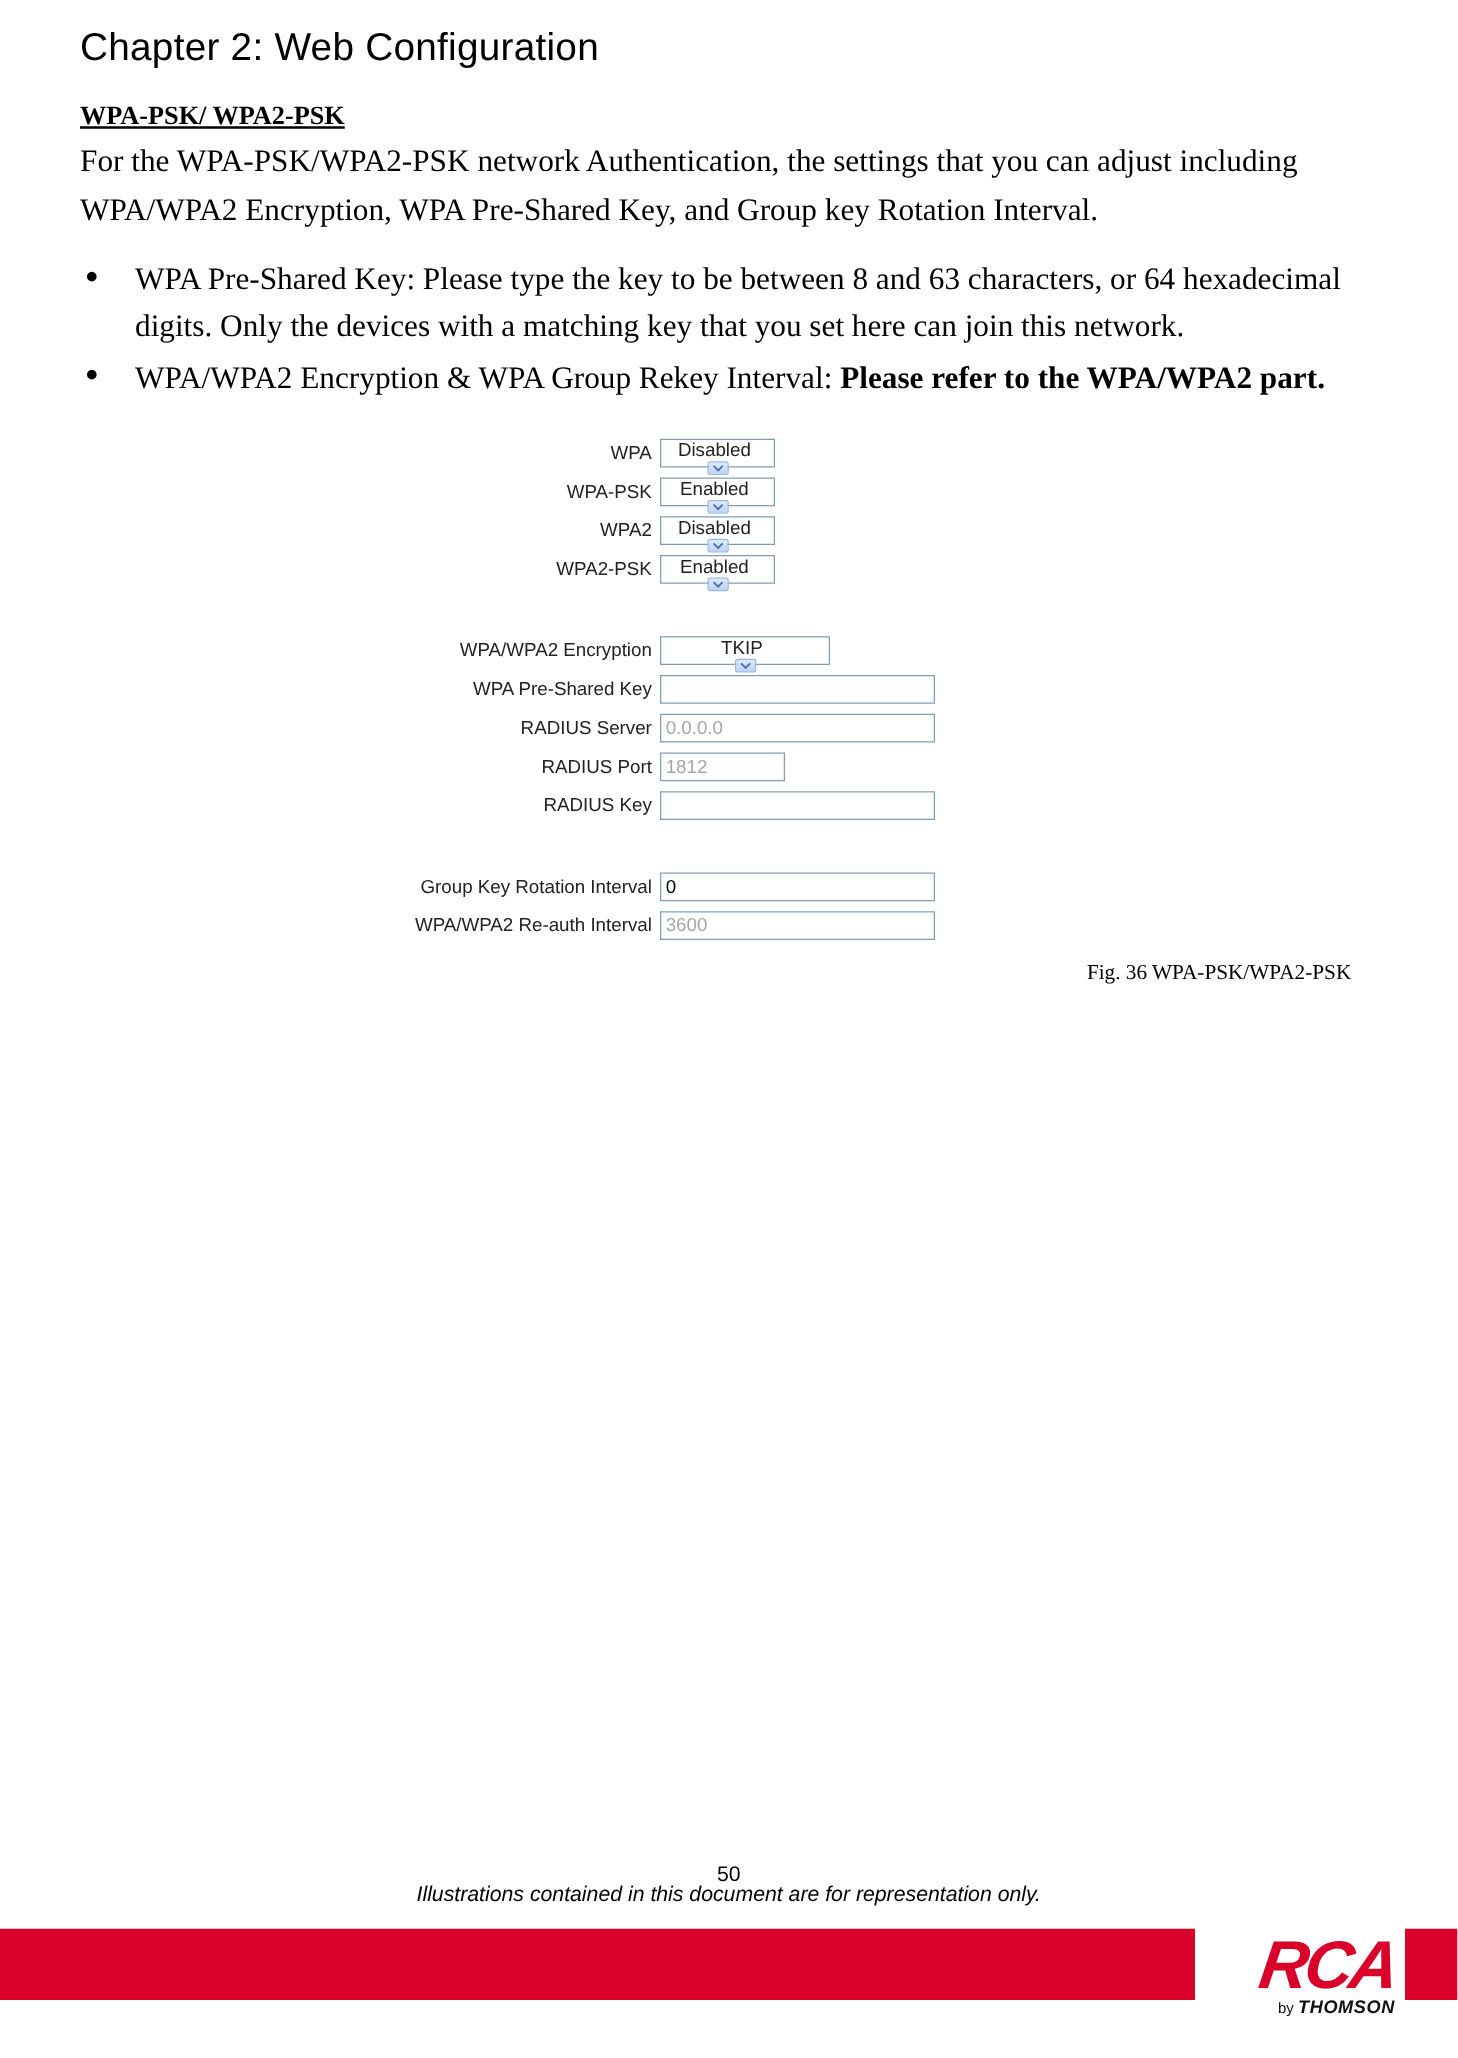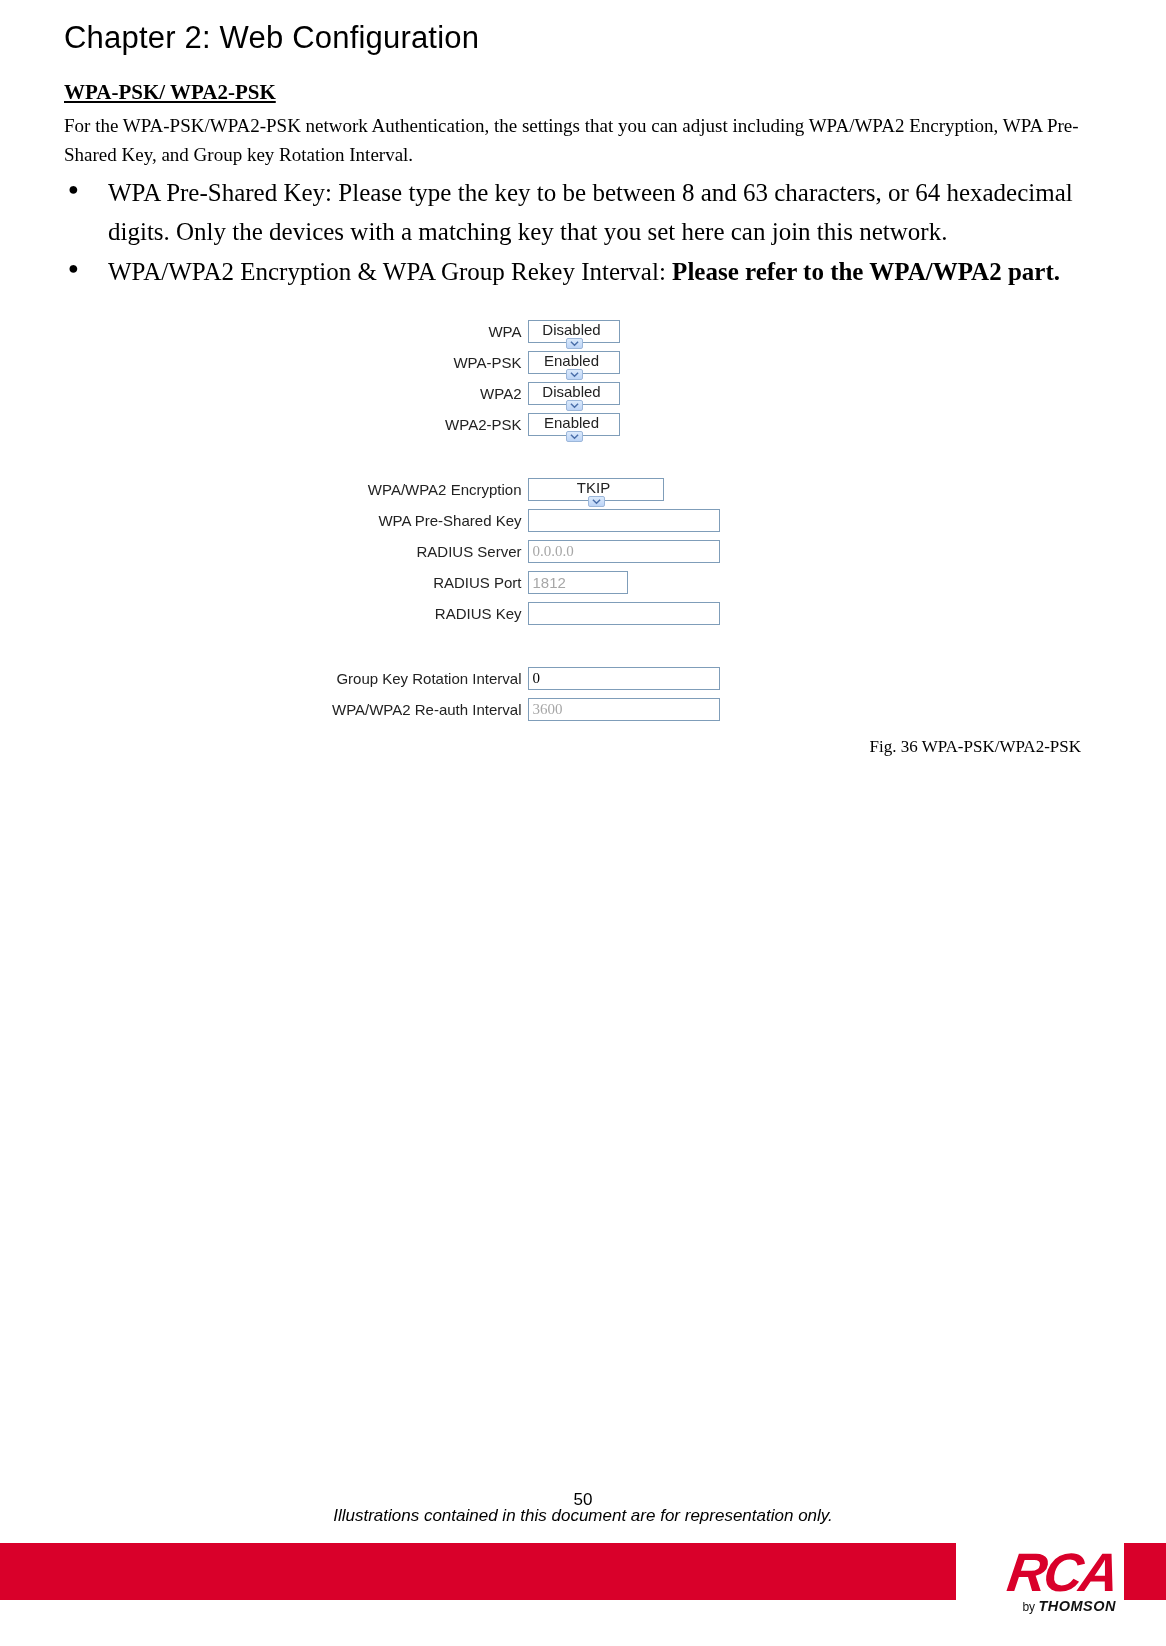--- a/index.html
+++ b/index.html
@@ -22,23 +22,23 @@
       margin-bottom: 24px;
       margin-top: 2px;
     }
     .section-title {
       font-size: 21px;
       font-weight: bold;
       text-decoration: underline;
       margin-bottom: 6px;
     }
     .intro {
-      font-size: 19px;
+      font-size: 25px;
       line-height: 1.55;
-      margin-bottom: 4px;
+      margin-bottom: 16px;
     }
     ul.bullets {
       list-style: none;
       padding-left: 0;
       margin-bottom: 26px;
     }
     ul.bullets li {
       position: relative;
       padding-left: 44px;
       font-size: 25px;
@@ -102,21 +102,21 @@
       background: #fff;
       font-family: Arial, Helvetica, sans-serif;
       font-size: 15px;
       padding: 0 4px;
       color: #000;
     }
     .txt.disabled { color: #a7a7a7; background: #fff; }
 
     .w-short { width: 92px; }
     .w-med   { width: 136px; }
-    .w-long  { width: 192px; font-family: Liberation Serif, serif; }
+    .w-long  { width: 220px; }
     .w-num   { width: 100px; }
 
     .gap { height: 34px; }
 
     .fig-caption {
       text-align: right;
       font-family: "Times New Roman", Times, serif;
       font-size: 17px;
       margin-top: 10px;
     }

